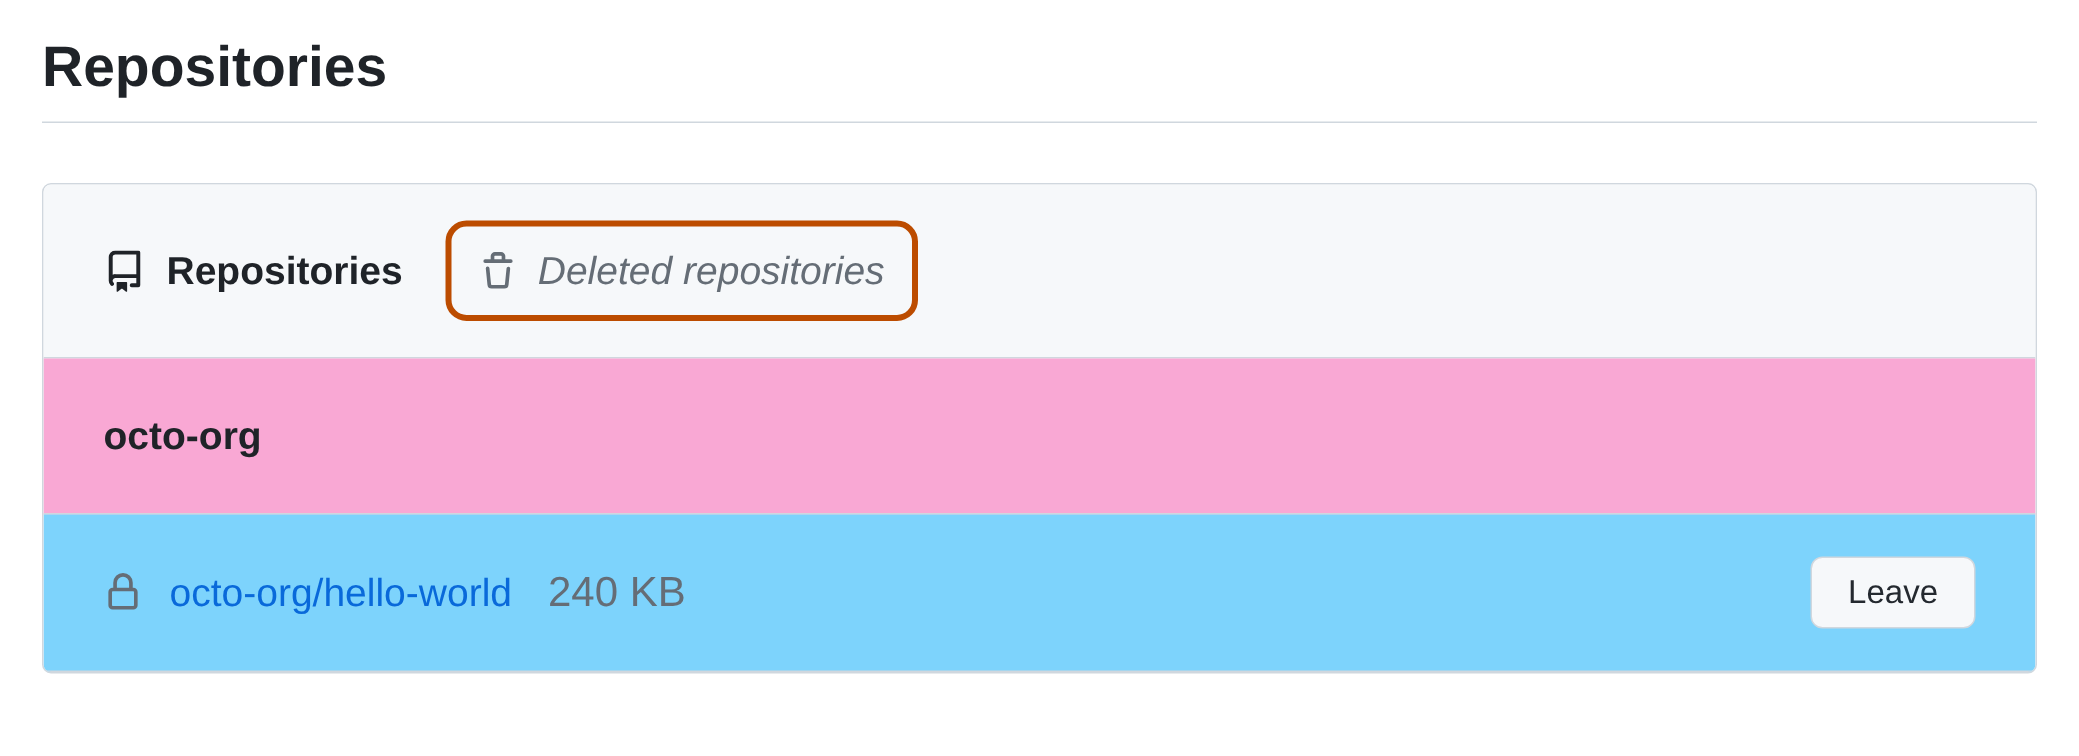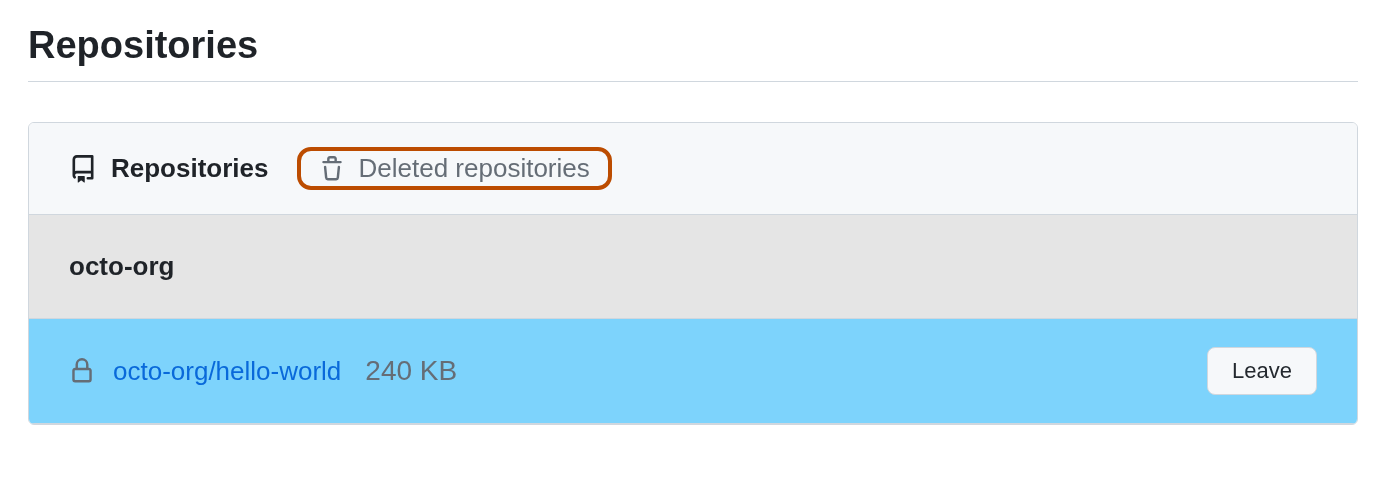--- a/index.html
+++ b/index.html
@@ -54,27 +54,28 @@
       color: #656d76;
       display: flex;
       align-items: center;
     }
     .tab.active .icon {
       color: #1f2328;
     }
     .highlight-box {
       border: 4px solid #bc4c00;
       border-radius: 14px;
-      padding: 2px 18px;
+      padding: 14px 18px;
       display: flex;
       align-items: flex-start;
       gap: 14px;
+      font-style: italic;
     }
     .org-header {
-      background: #e5e5e5;
+      background: #f9a8d4;
       padding: 36px 40px;
       border-bottom: 1px solid #d0d7de;
     }
     .org-name {
       font-size: 26px;
       font-weight: 700;
       color: #1f2328;
     }
     .repo-row {
       display: flex;

